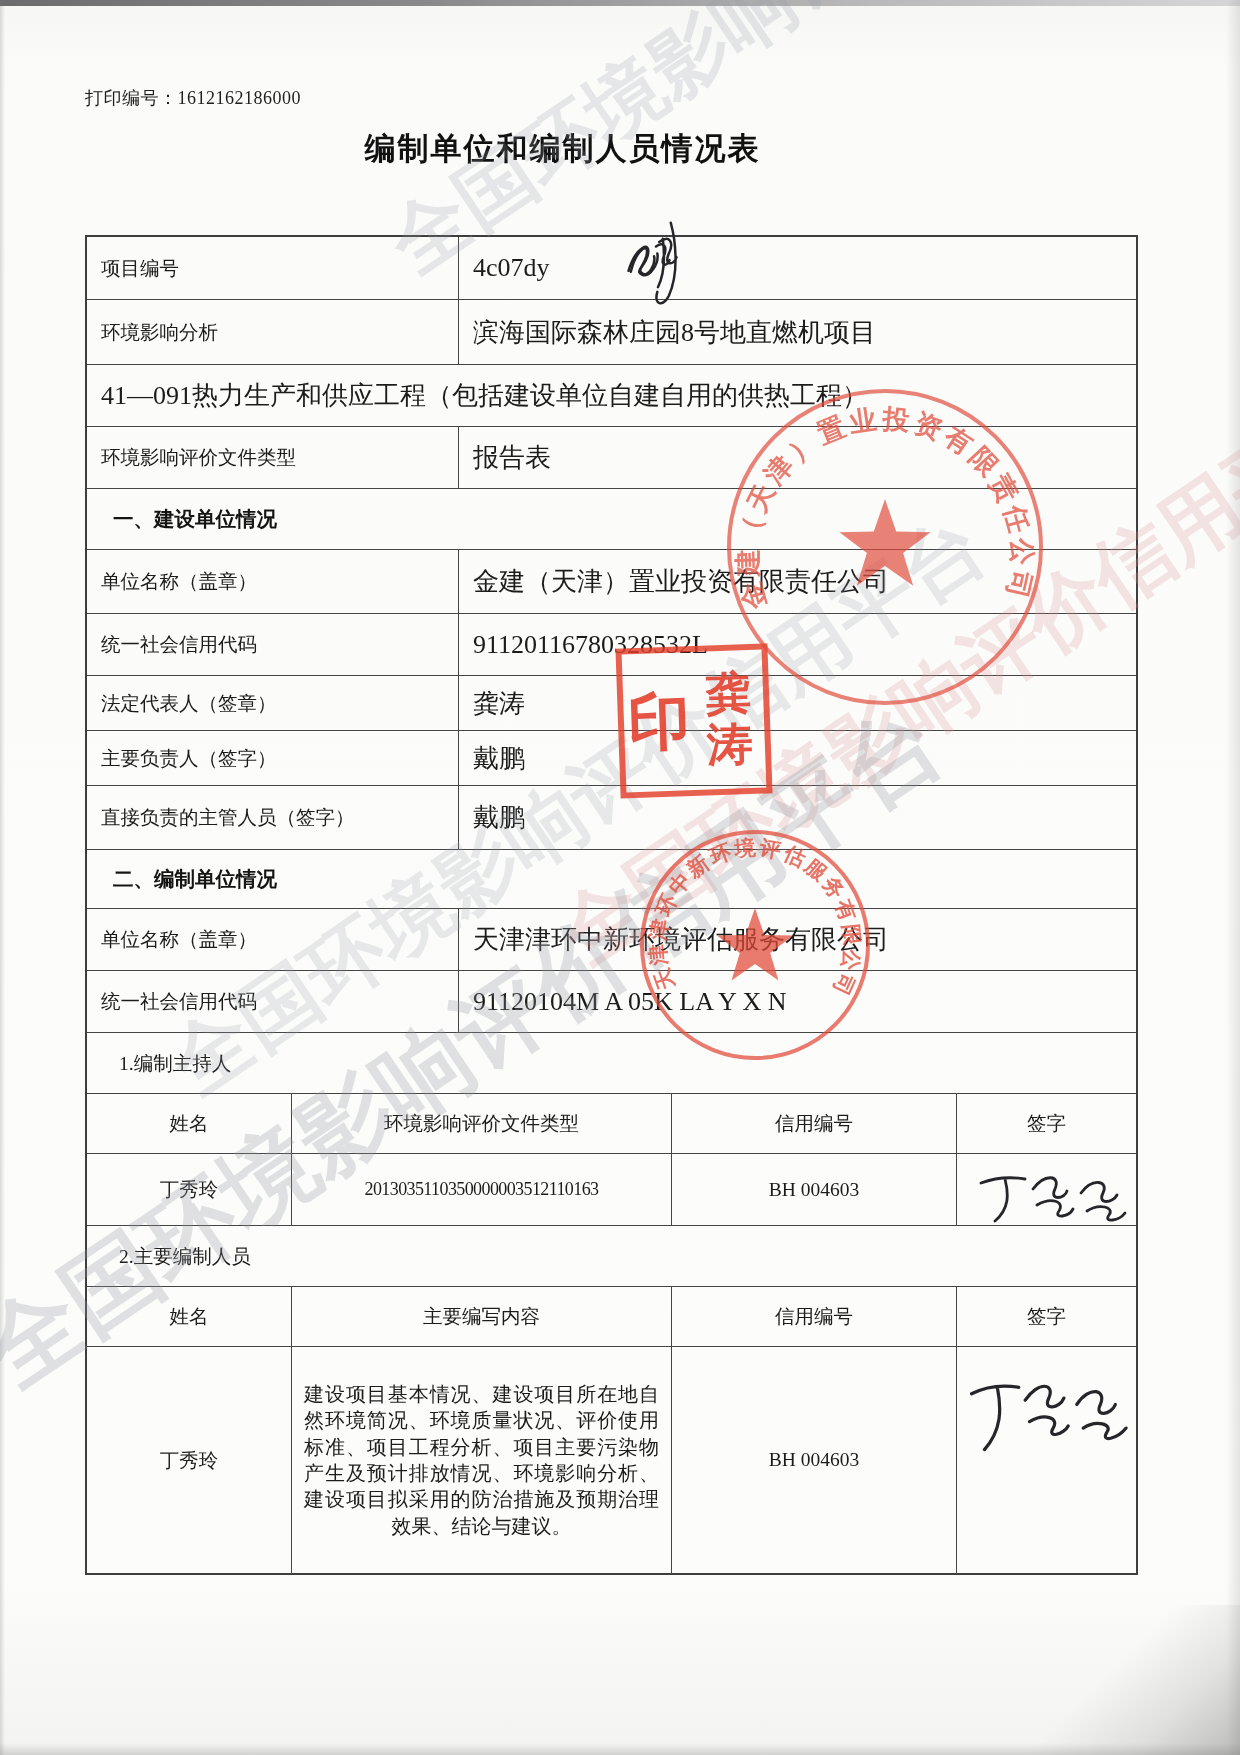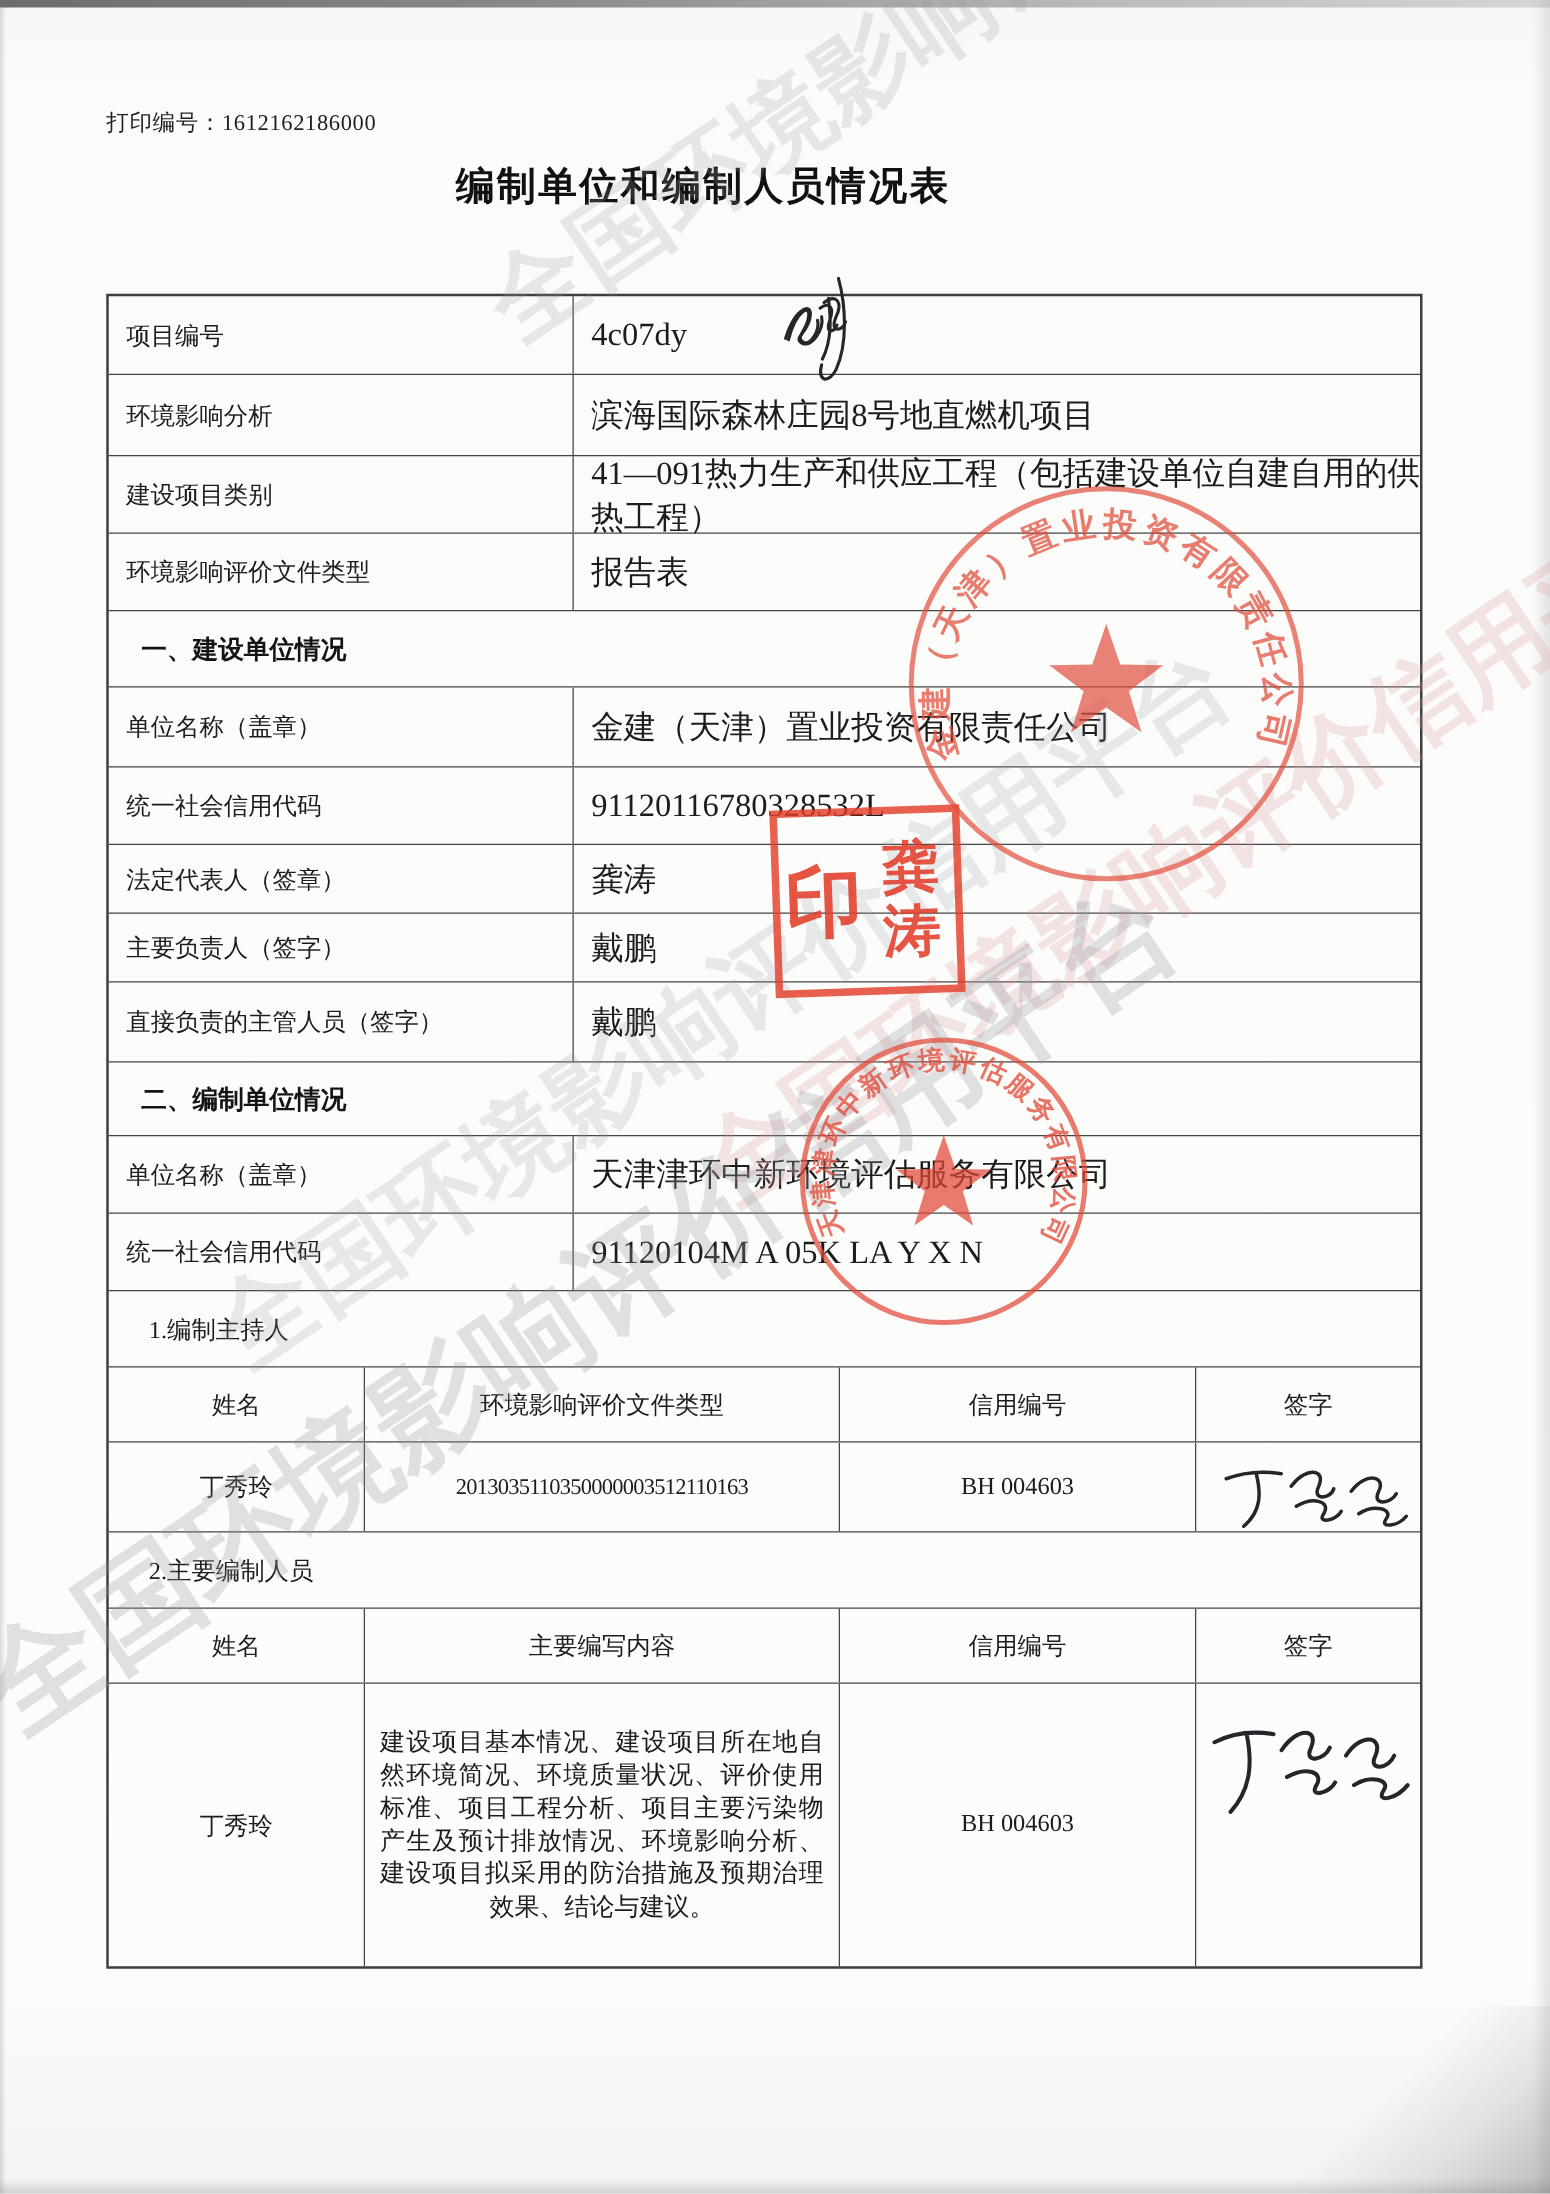--- a/index.html
+++ b/index.html
@@ -91,21 +91,20 @@
 
     <div class="row" style="height:63px">
       <div class="cl">项目编号</div>
       <div class="cv">4c07dy</div>
     </div>
     <div class="row" style="height:65px">
       <div class="cl">环境影响分析</div>
       <div class="cv">滨海国际森林庄园8号地直燃机项目</div>
     </div>
     <div class="row" style="height:62px">
-      <div class="cl">建设项目类别</div>
       <div class="cv">41—091热力生产和供应工程（包括建设单位自建自用的供热工程）</div>
     </div>
     <div class="row" style="height:62px">
       <div class="cl">环境影响评价文件类型</div>
       <div class="cv">报告表</div>
     </div>
 
     <div class="sec" style="height:60px">一、建设单位情况</div>
 
     <div class="row" style="height:64px">

